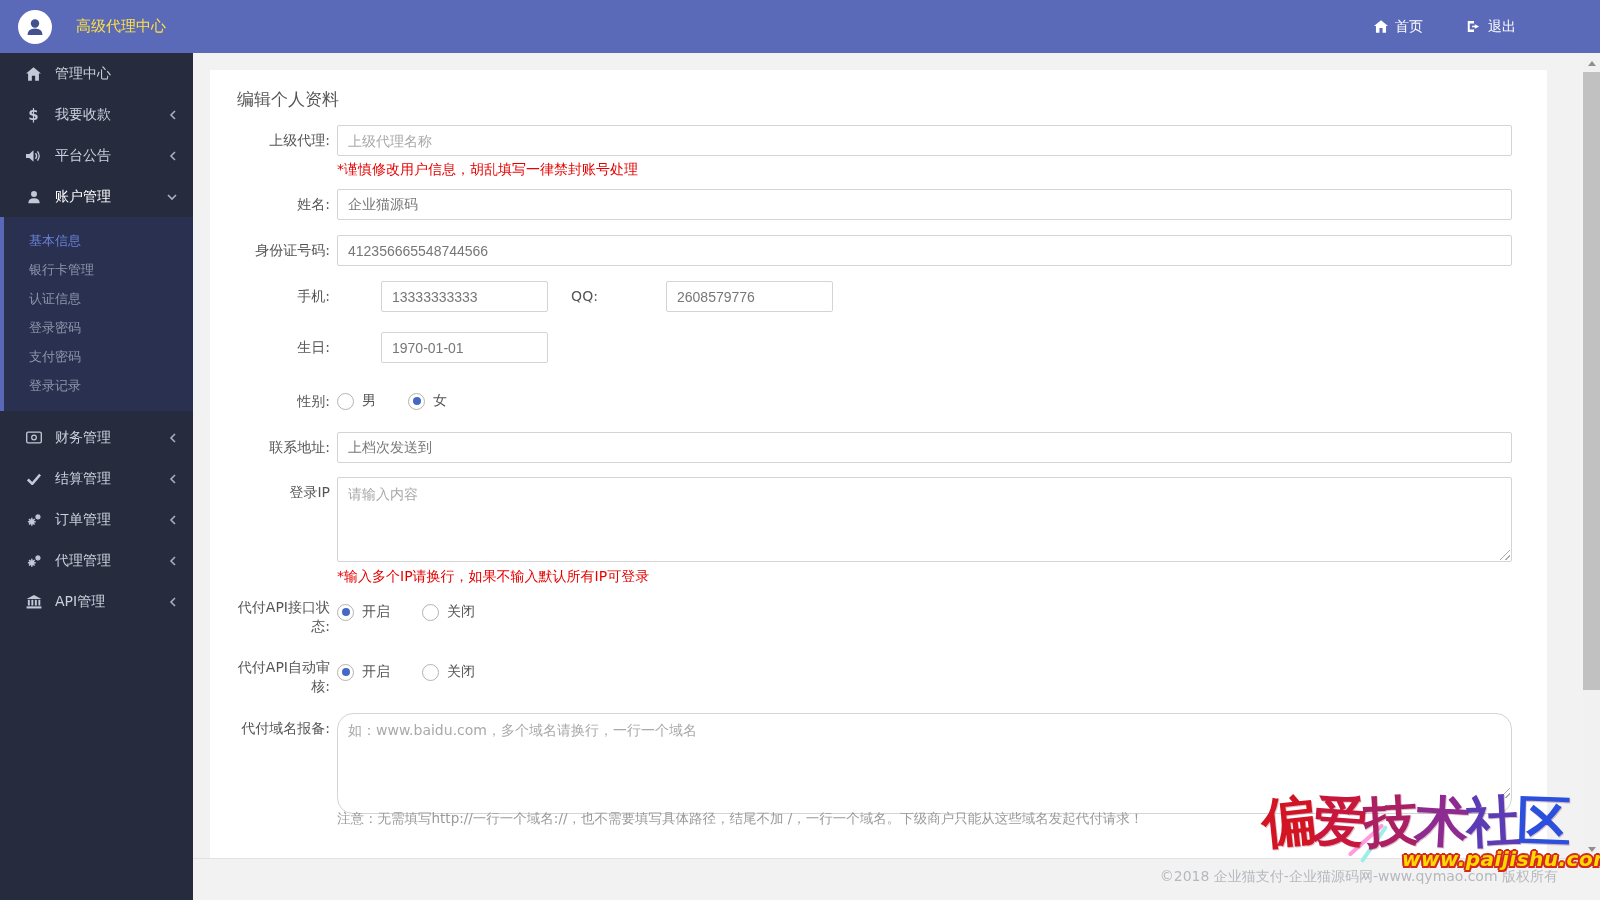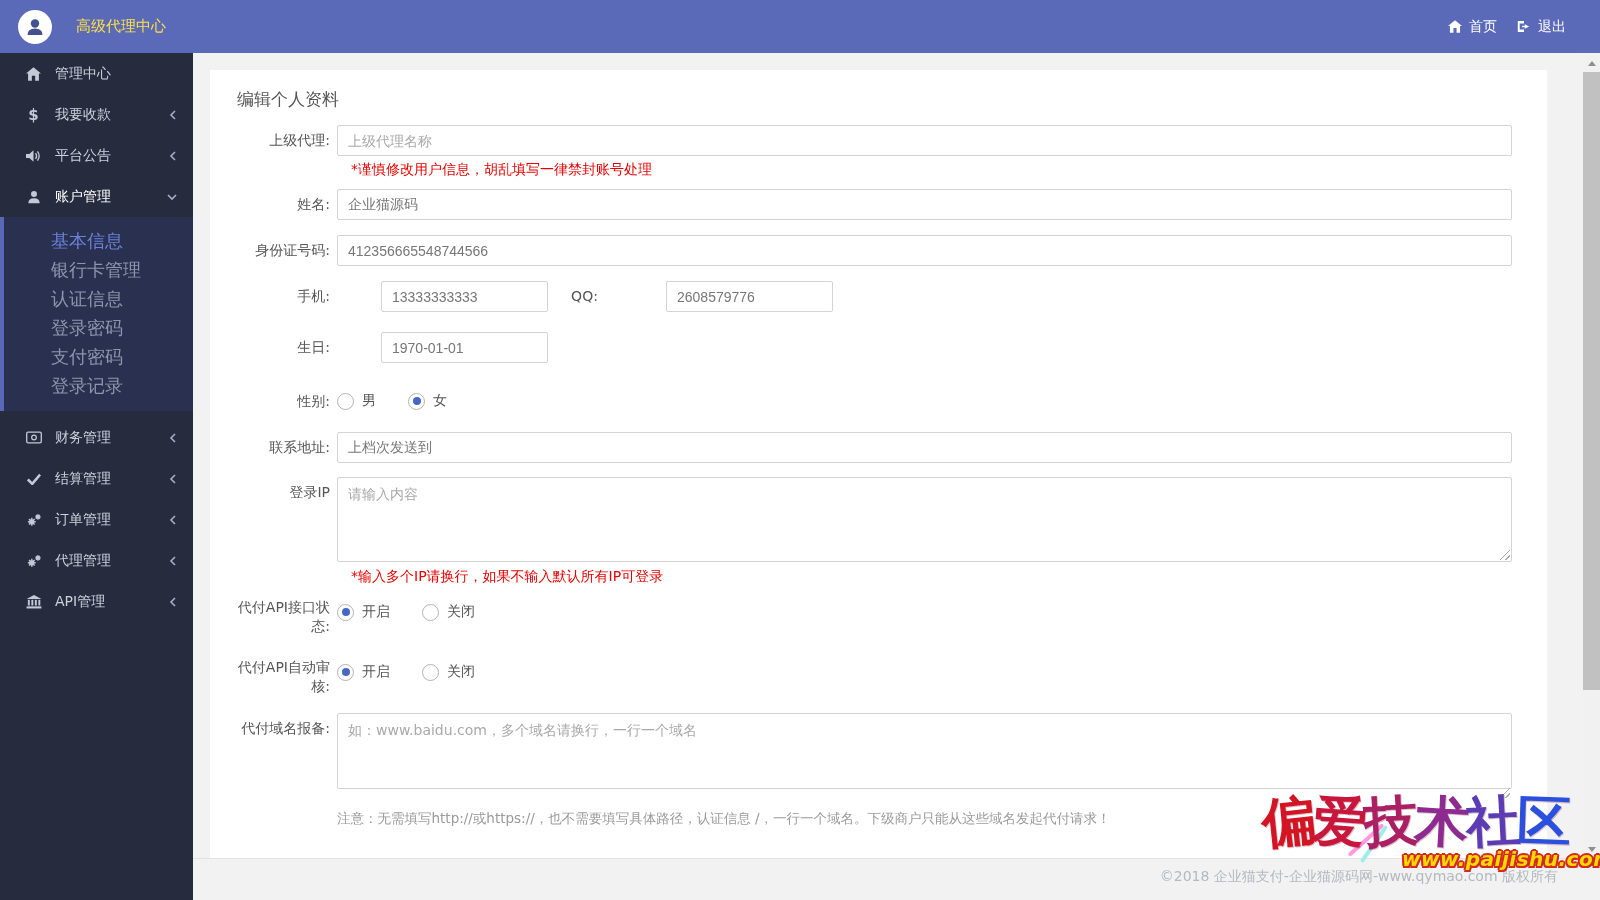--- a/index.html
+++ b/index.html
@@ -7,53 +7,53 @@
   body {
     font-family:"DejaVu Sans","Liberation Sans",sans-serif;
     background:#f2f2f2; position:relative;
   }
   
   .navbar{position:absolute;top:0;left:0;width:1600px;height:53px;background:#5a69b8;
     display:flex;align-items:center;z-index:60;}
   .avatar{width:34px;height:34px;border-radius:50%;background:#fff;margin-left:18px;
     display:flex;align-items:center;justify-content:center;flex:0 0 auto;}
   .nav-title{color:#fde047;font-size:15px;margin-left:24px;}
-  .nav-right{margin-left:auto;display:flex;align-items:flex-start;gap:20px;margin-right:34px;}
+  .nav-right{margin-left:auto;display:flex;align-items:flex-start;gap:44px;margin-right:84px;}
   .nav-link{display:flex;align-items:center;gap:7px;color:#fff;font-size:14px;cursor:pointer;}
   .nav-link svg{display:block;}
   
   .sidebar{position:absolute;top:53px;left:0;width:193px;height:847px;background:#262b3e;z-index:50;}
   .side-item{height:41px;display:flex;align-items:center;padding:0 16px 0 25px;
     color:#ccd1dd;font-size:14px;cursor:pointer;}
   .side-item .s-icon{width:17px;margin-right:13px;display:inline-flex;justify-content:center;color:#c3c9d6;}
   .side-item .chev{margin-left:auto;color:#a9b0c2;display:inline-flex;}
   .side-item.active{color:#fff;}
   .dollar{font-weight:bold;font-size:15px;line-height:14px;}
   .submenu{background:#2a3050;border-left:4px solid #5a68b8;padding:9px 0 11px 0;}
-  .sub-item{height:29px;line-height:29px;padding-left:47px;font-size:18px;color:#8d96ab;cursor:pointer;}
+  .sub-item{height:29px;line-height:29px;padding-left:25px;font-size:13px;color:#8d96ab;cursor:pointer;}
   .sub-item.active{color:#6a82d8;}
   
   .card{position:absolute;left:210px;top:70px;width:1337px;height:788px;background:#fff;z-index:5;}
   .card-title{position:absolute;top:18px;left:27px;font-size:17px;color:#555;}
   .frow{position:absolute;left:0;width:100%;height:0;}
   .flabel{position:absolute;left:10px;width:110px;text-align:right;font-size:14px;color:#555;
     line-height:31px;}
   .flabel.wrap{line-height:19px;}
   .finput{position:absolute;left:127px;height:31px;border:1px solid #d4d4d4;border-radius:2px;
     padding:0 10px;font-size:14px;color:#777;outline:none;background:#fff;}
   .finput.full{width:1175px;}
   .finput.small{width:167px;margin-left:44px;}
   .ftextarea{position:absolute;left:127px;width:1175px;border:1px solid #d4d4d4;border-radius:2px;
     padding:8px 10px;font-size:14px;color:#777;resize:none;outline:none;background:#fff;
     font-family:"DejaVu Sans","Liberation Sans",sans-serif;}
   .finput::placeholder,.ftextarea::placeholder{color:#a9a9a9;opacity:1;}
   .grip{position:absolute;width:11px;height:11px;
     background:repeating-linear-gradient(135deg,#ababab 0 1px,transparent 1px 4px);
     clip-path:polygon(100% 0,100% 100%,0 100%);}
-  .red-note{position:absolute;left:127px;font-size:14px;color:#e60000;white-space:nowrap;margin-left:14px;}
+  .red-note{position:absolute;left:127px;font-size:14px;color:#e60000;white-space:nowrap;}
   .gray-note{position:absolute;left:127px;font-size:13.5px;color:#9a9a9a;white-space:nowrap;}
   .radio-group{position:absolute;left:127px;display:flex;align-items:center;height:22px;}
   .radio{width:17px;height:17px;border-radius:50%;border:1px solid #b3b3b3;background:#fff;
     display:inline-block;position:relative;flex:0 0 auto;cursor:pointer;}
   .radio.checked::after{content:"";position:absolute;left:3.5px;top:3.5px;width:8px;height:8px;
     border-radius:50%;background:#4568c4;}
   .radio-label{font-size:14px;color:#555;margin-left:8px;}
   .radio-gap{margin-left:32px;}
   
   .footer{position:absolute;left:193px;right:0;top:858px;height:42px;background:#f2f2f2;
@@ -338,24 +338,24 @@
     <div class="radio-group" style="top:3px;">
       <span class="radio checked"></span>
       <span class="radio-label">开启</span>
       <span class="radio radio-gap"></span>
       <span class="radio-label">关闭</span>
     </div>
   </div>
 
   <div class="frow" style="top:643px;">
     <label class="flabel">代付域名报备:</label>
-    <textarea class="ftextarea" style="height: 76px;" placeholder="如：www.baidu.com，多个域名请换行，一行一个域名"></textarea>
+    <textarea class="ftextarea" style="height: 101px; border-radius: 16px;" placeholder="如：www.baidu.com，多个域名请换行，一行一个域名"></textarea>
     <span class="grip" style="left:1289px;top:74px;"></span>
   </div>
-  <div class="gray-note" style="top:740px;">注意：无需填写http://或https://，也不需要填写具体路径，认证信息 /，一行一个域名。下级商户只能从这些域名发起代付请求！</div>
+  <div class="gray-note" style="top:740px;">注意：无需填写http://一行一个域名://，也不需要填写具体路径，结尾不加 /，一行一个域名。下级商户只能从这些域名发起代付请求！</div>
 </div>
 
 <div class="footer">
   <span class="copyright">©2018 企业猫支付-企业猫源码网-www.qymao.com 版权所有</span>
 </div>
 
 <div class="scrollbar">
   <span class="sb-up"></span>
   <div class="sb-thumb"></div>
   <span class="sb-down"></span>

